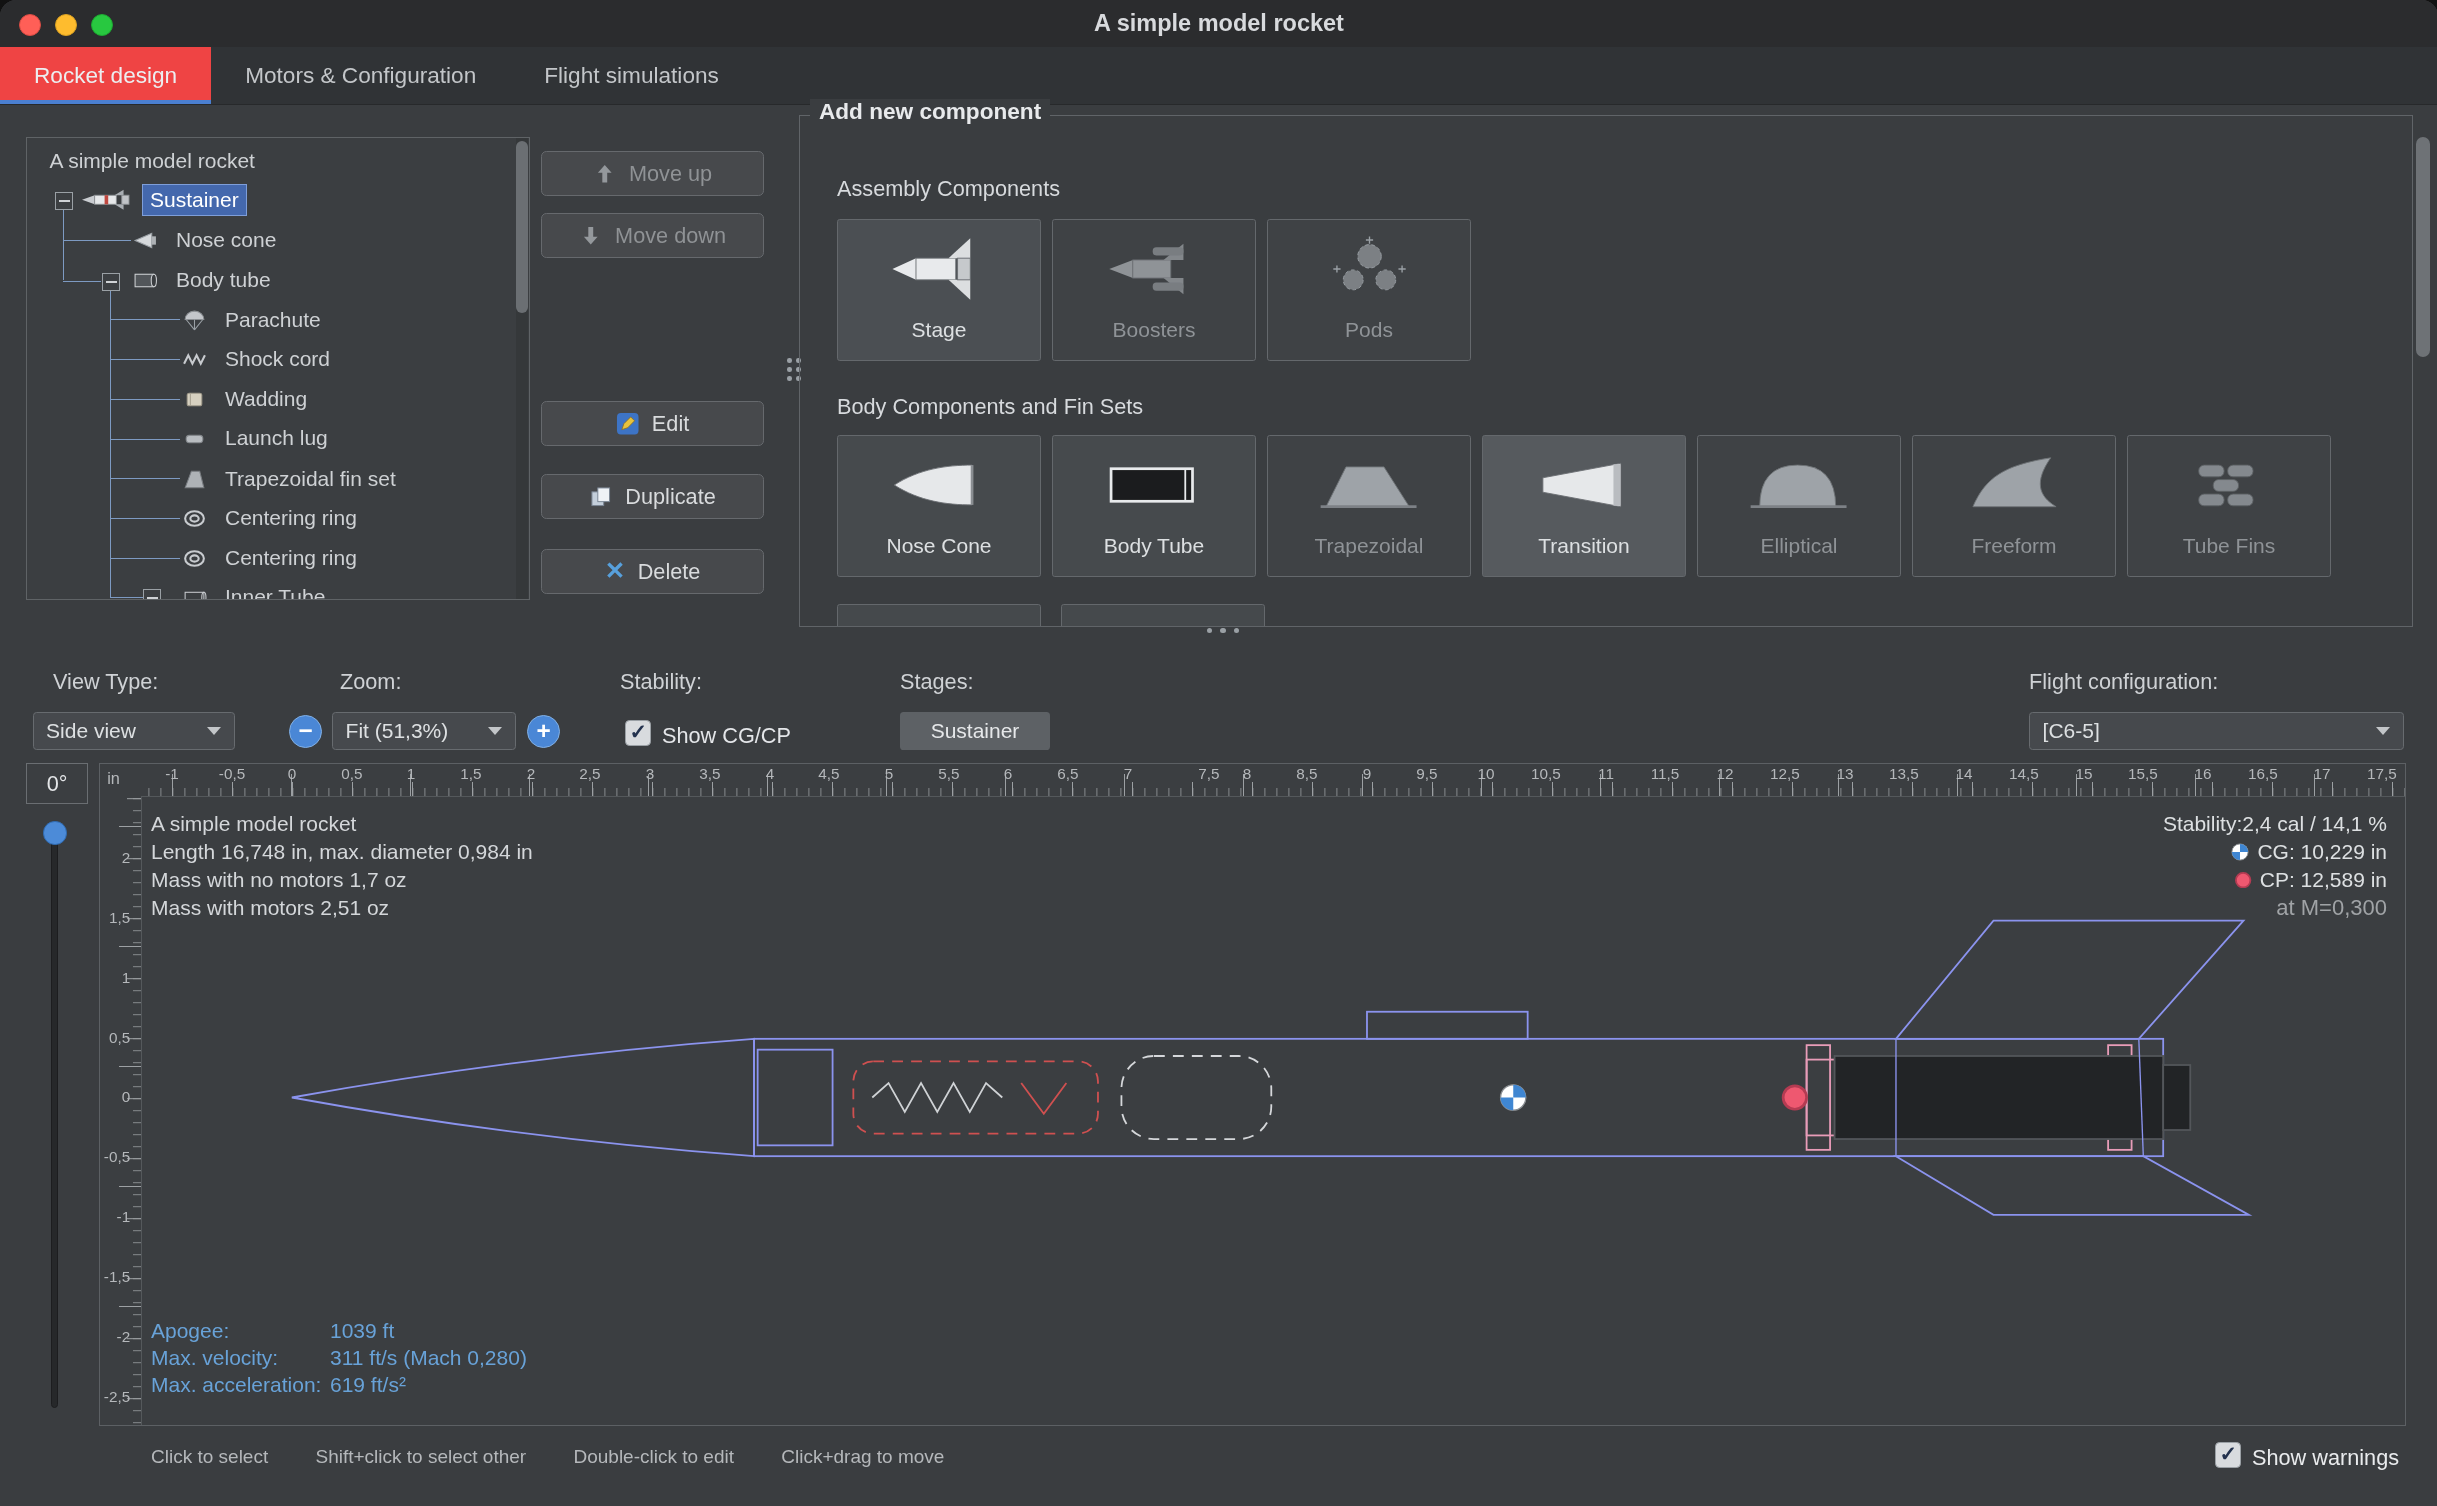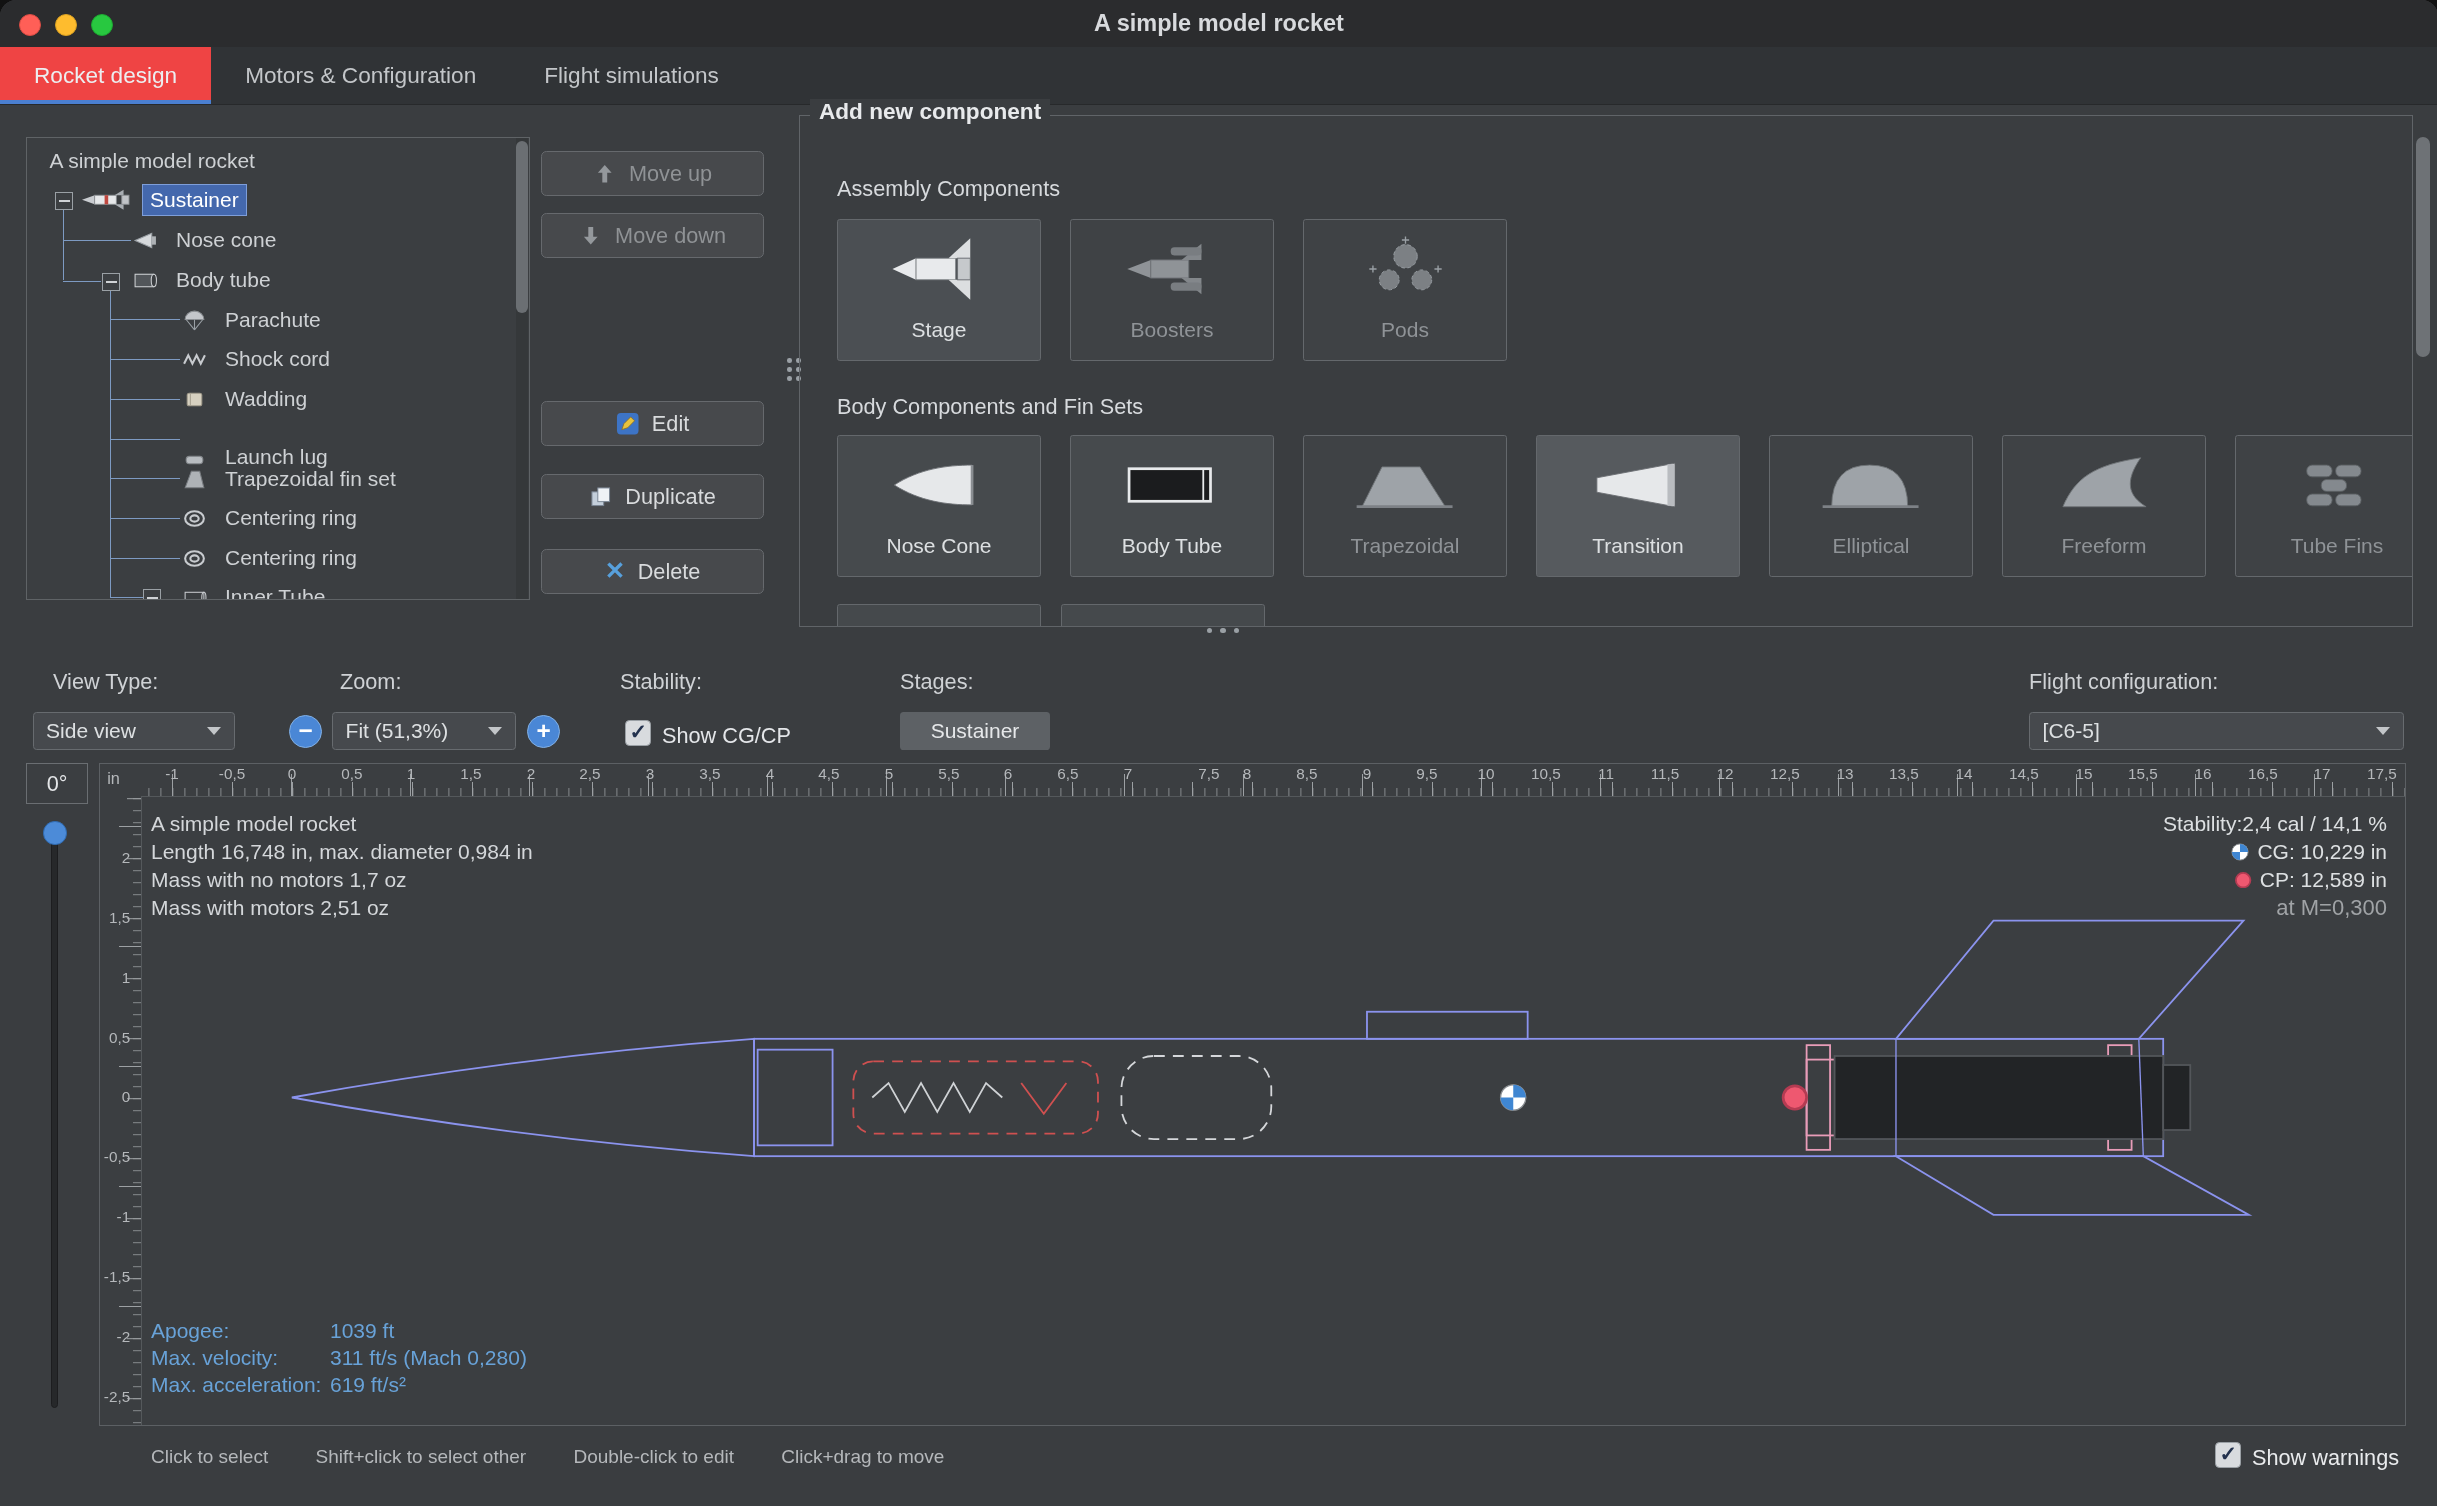--- a/index.html
+++ b/index.html
@@ -34,21 +34,21 @@
 
   
   .abtn{position:absolute;left:541px;width:221px;height:43px;background:#47494c;border:0.9px solid #66696d;border-radius:5.4px;display:flex;align-items:center;justify-content:center;gap:12.6px;font-size:21.7px;color:#d9dbdd;}
   .abtn.disabled{color:#8f9295;}
   .xglyph{font-size:24.4px;font-weight:bold;color:#57a0dc;line-height:1;}
 
   
   .addpanel{left:799px;top:115px;width:1612px;height:510px;border:0.9px solid #606468;overflow:hidden;}
   .addpanel-title{position:absolute;left:10.8px;top:-15.3px;background:#3a3d40;padding:0 9px;font-size:22.6px;font-weight:bold;color:#e8eaec;}
   .sec-head{position:absolute;left:37px;font-size:21.7px;color:#d7dadd;}
-  .cards-row{position:absolute;left:37px;display:flex;gap:29px;}
+  .cards-row{position:absolute;left:37px;display:flex;gap:11px;}
   .card{width:202px;height:140px;border:0.9px solid #64686c;border-radius:2.7px;background:#464a4d;display:flex;flex-direction:column;align-items:center;}
   .card.dis{background:#3f4245;}
   .card.sel{background:#4b4f53;}
   .card.hov{background:#565a5e;}
   .card-icon{height:98px;display:flex;align-items:center;justify-content:center;}
   .card-label{font-size:21px;color:#dde0e2;}
   .card.dis .card-label{color:#8f9397;}
   .partial-card{position:absolute;width:202px;height:27px;border:0.9px solid #64686c;border-radius:2.7px 2.7px 0 0;background:#45494c;}
 
   
@@ -195,21 +195,21 @@
     </div>
 
     <div class="trow" style="left:155px;top:241px;">
       <svg width="25" height="25" viewBox="0 0 24 24">
         <rect x="5" y="6" width="14" height="12" rx="2" fill="#d6d0c0" stroke="#a49e8e"></rect>
         <line x1="8" y1="6" x2="8" y2="18" stroke="#a49e8e"></line>
       </svg>
       <span class="tlabel">Wadding</span>
     </div>
 
-    <div class="trow" style="left:155px;top:294px;align-items:flex-end;">
+    <div class="trow" style="left:155px;top:280px;">
       <svg width="25" height="25" viewBox="0 0 24 24">
         <rect x="4" y="9" width="16" height="7" rx="3" fill="#b8bcc0" stroke="#84888c"></rect>
       </svg>
       <span class="tlabel">Launch lug</span>
     </div>
 
     <div class="trow" style="left:155px;top:321px;">
       <svg width="25" height="25" viewBox="0 0 24 24">
         <polygon points="3,20 9,4 17,4 21,20" fill="#aeb2b6" stroke="#787c80"></polygon>
       </svg>

